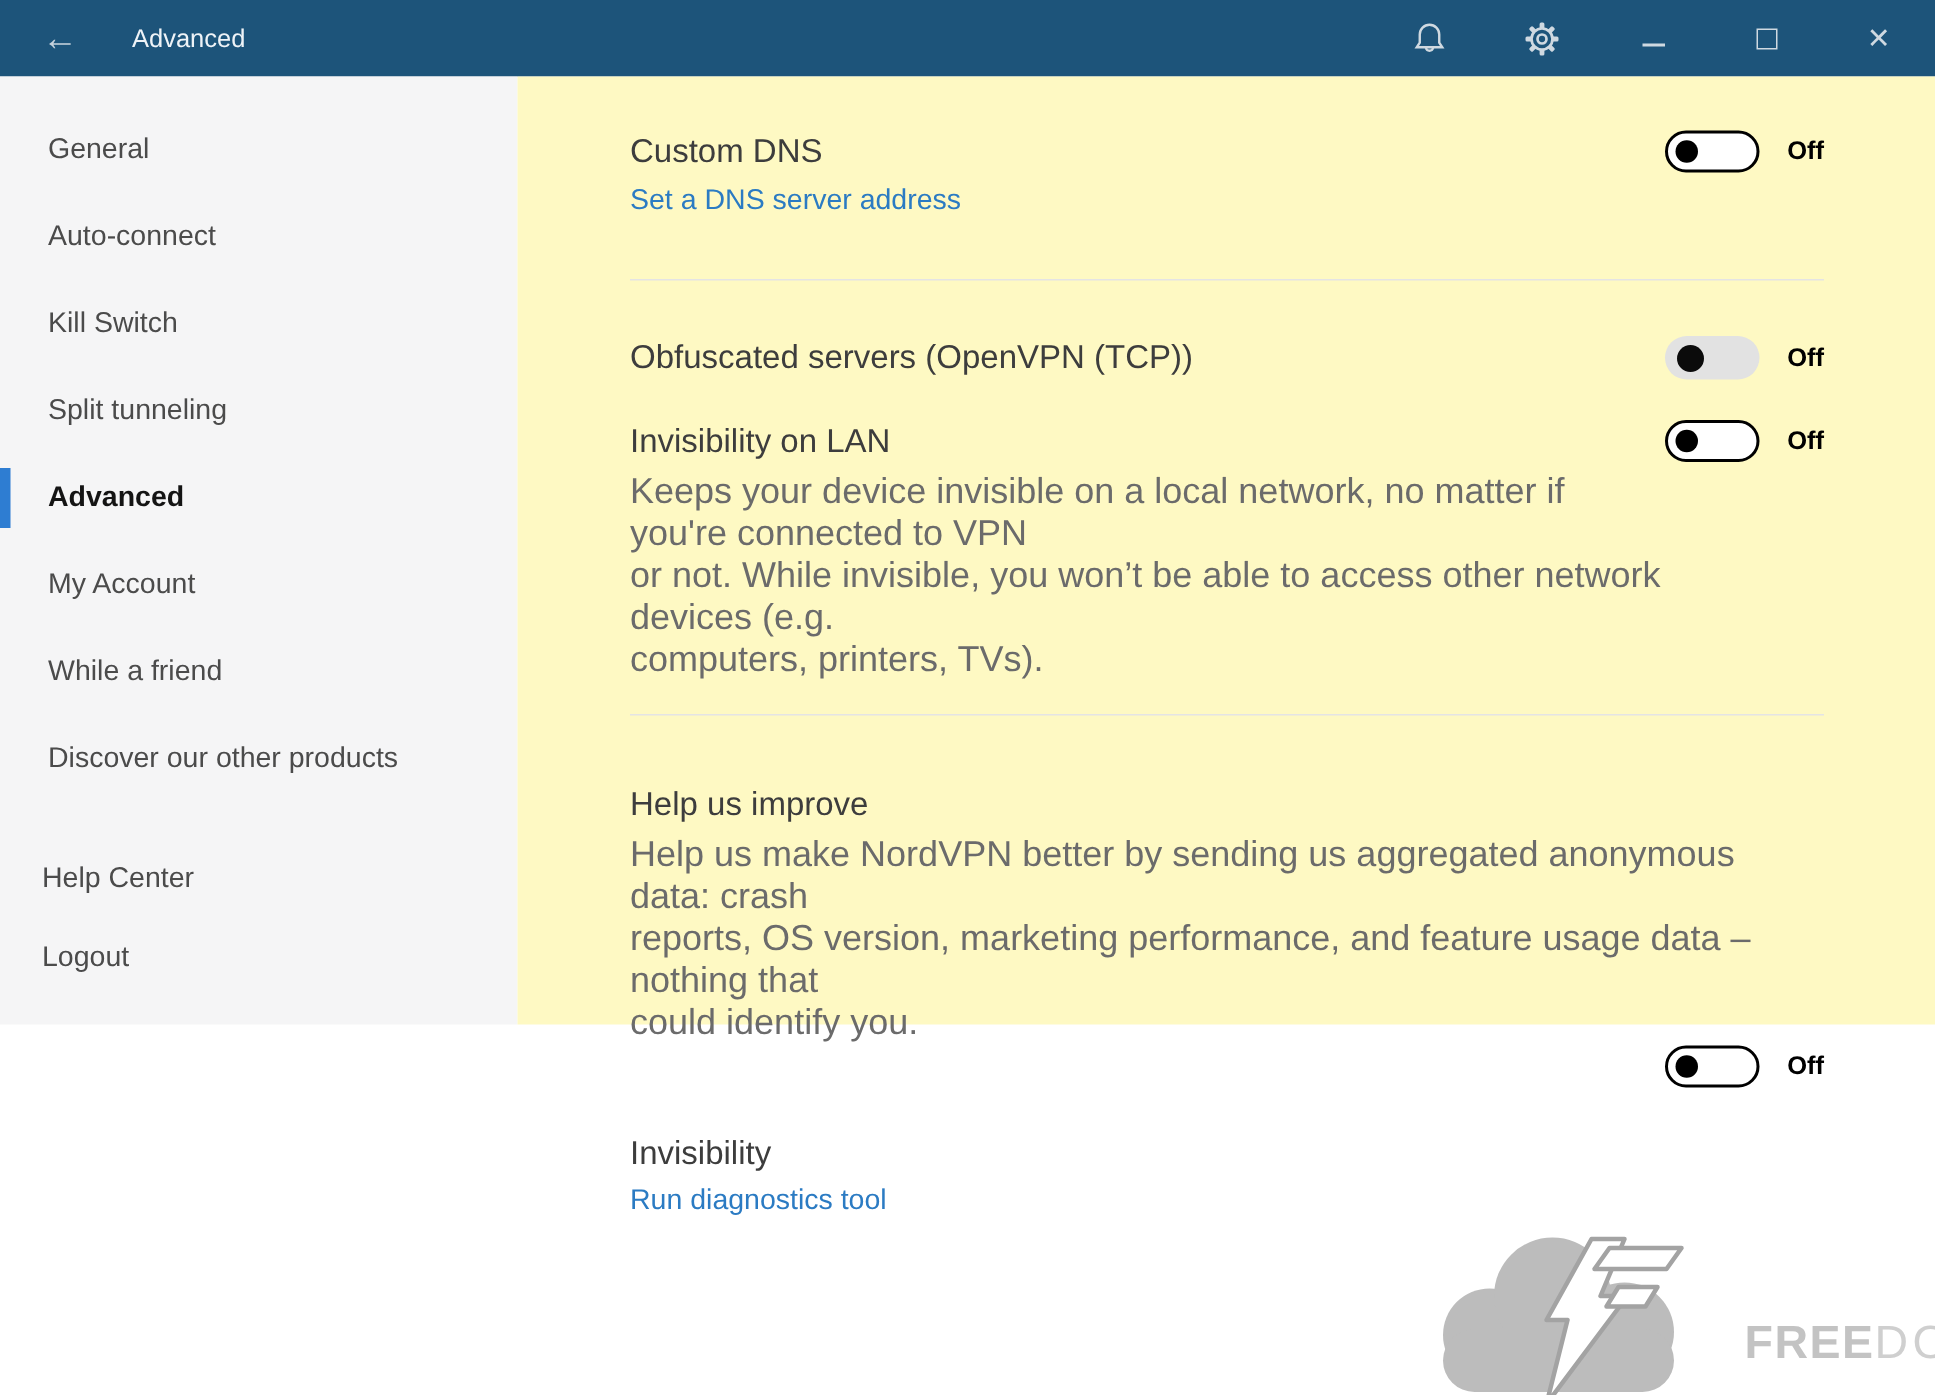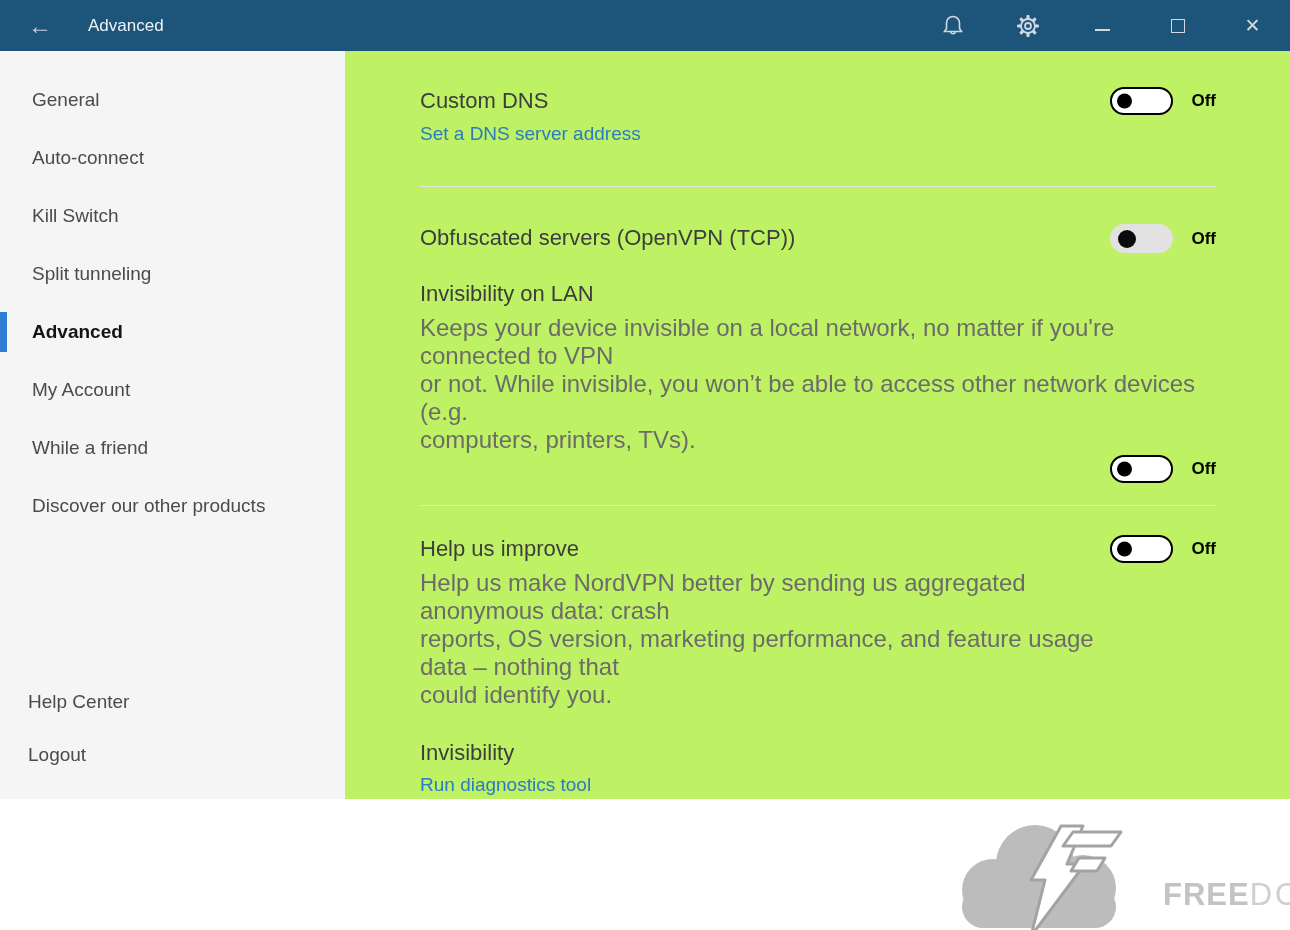--- a/index.html
+++ b/index.html
@@ -12,42 +12,42 @@
              font-size:24px; font-weight:300; color:#c6d2dc; cursor:default; }
   .tb-title { display:flex; align-items:center; font-size:17px; color:#eef3f7; margin-left:24px; flex:1; }
   .tb-controls { display:flex; }
   .tb-btn { width:75px; display:flex; align-items:center; justify-content:center; color:#cfd9e1; }
   .tb-btn svg { display:block; }
   .glyph-min { width:15px; height:1px; border-top:2px solid #cfd9e1; margin-top:8px; }
   .glyph-max { width:14px; height:14px; border:1.5px solid #cfd9e1; }
   .glyph-close { font-size:19px; font-weight:300; color:#cfd9e1; }
 
   
-  .app { display:flex; height:748px; }
+  .app { display:flex; height:632px; }
   .sidebar { width:345px; background:#f5f5f6; position:relative; flex-shrink:0; }
   .nav { padding-top:20px; list-style:none; }
   .nav li { height:58px; display:flex; align-items:center; padding-left:32px; font-size:19px;
             color:#4b4b4b; position:relative; cursor:default; }
   .nav li.active { font-weight:bold; color:#141414; }
   .nav li.active::before { content:""; position:absolute; left:0; top:9px; width:7px; height:40px; background:#2e7dd2; }
   .side-footer { position:absolute; bottom:18px; left:0; right:16px; list-style:none; }
   .side-footer li { height:53px; display:flex; align-items:center; padding-left:28px; font-size:19px; color:#4b4b4b; }
 
   
-  .content { flex:1; padding:35px 74px 0 75px; position:relative; background:#bef264; }
+  .content { flex:1; padding:35px 74px 0 75px; position:relative; background:#fef9c3; }
   .setting-title { font-size:22px; line-height:28px; color:#3d3d3d; font-weight:400; }
   .blue-link { font-size:19px; line-height:26px; color:#2b7bc3; margin-top:5px; display:inline-block; cursor:pointer; }
   .divider { border:none; border-top:1px solid #e4e4e4; }
   .hr1 { margin-top:39px; }
   .hr2 { margin-top:22px; }
   .row { display:flex; align-items:flex-start; }
   .row .titleblock { flex:1; }
   .row-obfuscated { margin-top:36px; }
-  .row-invisibility { margin-top:26px;flex-direction:column; }
-  .row-help { margin-top:28px; }
+  .row-invisibility { margin-top:26px; }
+  .row-help { margin-top:44px;flex-direction:column; }
   .row .setting-title { line-height:30px; }
   .desc { font-size:24px; line-height:28px; color:#6b6b6b; margin-top:5px; white-space:pre-line; max-width:790px; }
   .diag-block { margin-top:30px; }
 
   
   .toggle-group { display:flex; align-items:center; gap:13px; margin-left:auto; padding-top:1px; }
   .toggle { width:63px; height:28px; border:2.5px solid #000; border-radius:15px; background:#fff; position:relative; cursor:pointer; flex-shrink:0; }
   .toggle .knob { width:15px; height:15px; border-radius:50%; background:#000; position:absolute; left:5px; top:50%; transform:translateY(-50%); }
   .toggle.disabled { border:none; background:#e2e2e2; width:63px; height:29px; cursor:default; }
   .toggle.disabled .knob { width:18px; height:18px; left:8px; background:#0b0b0b; }

